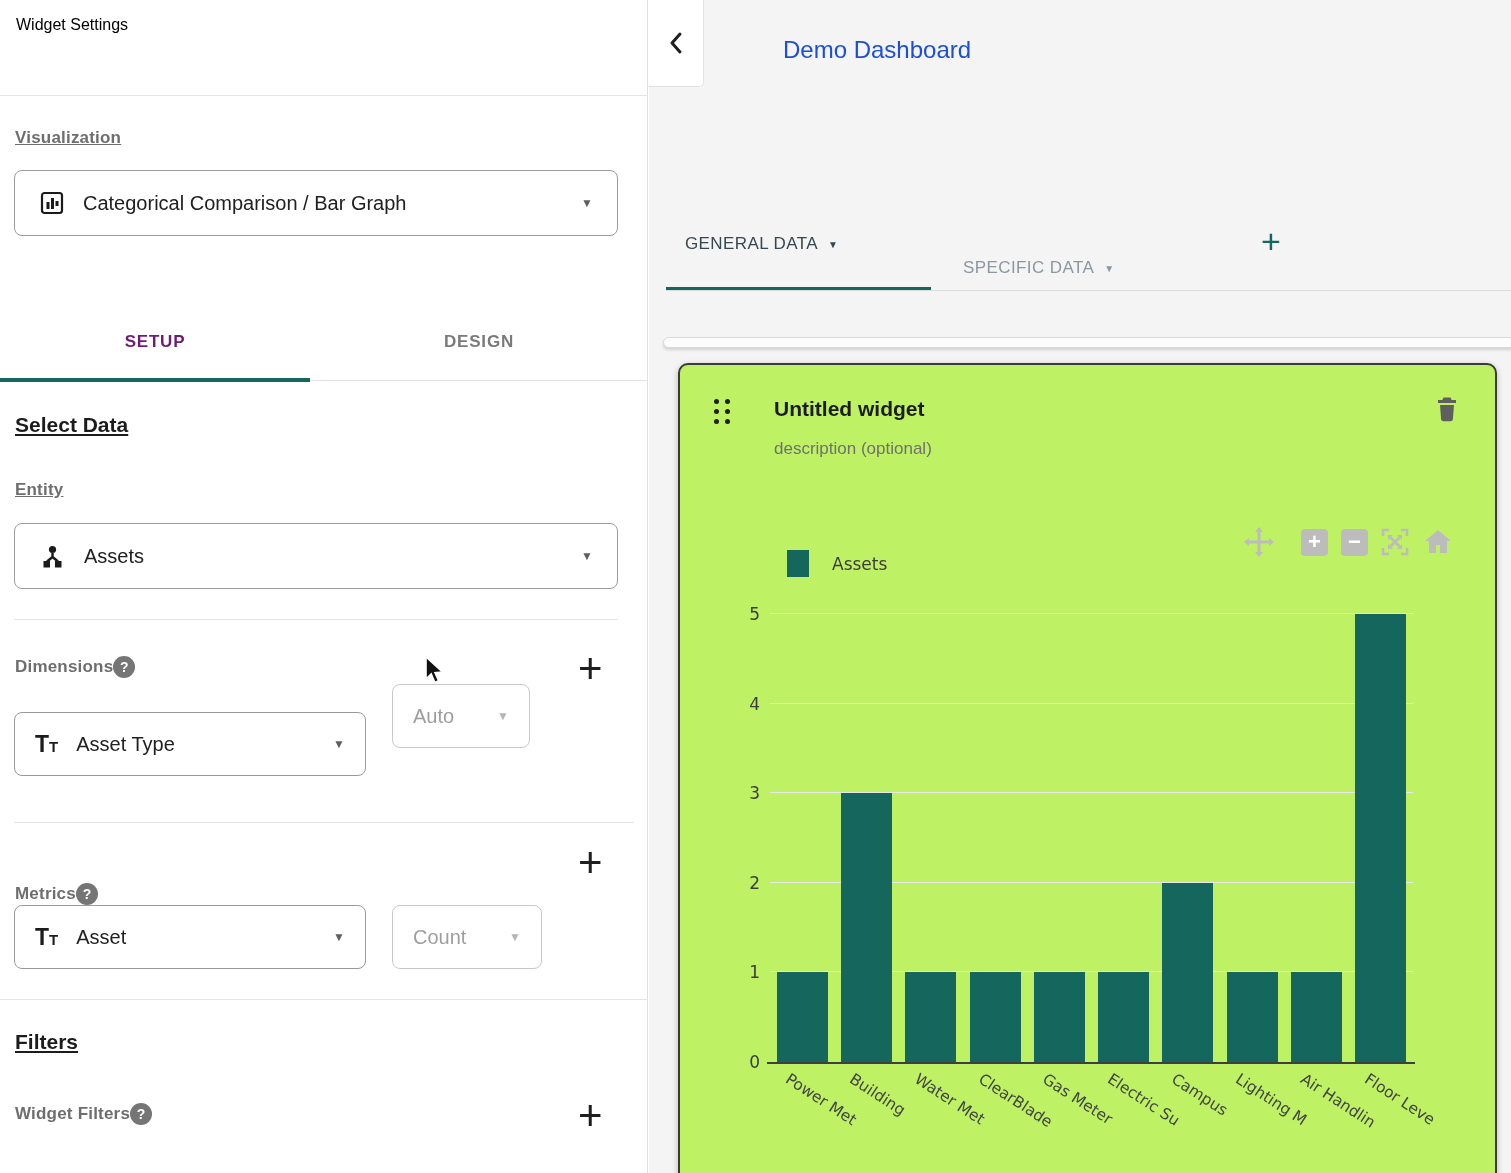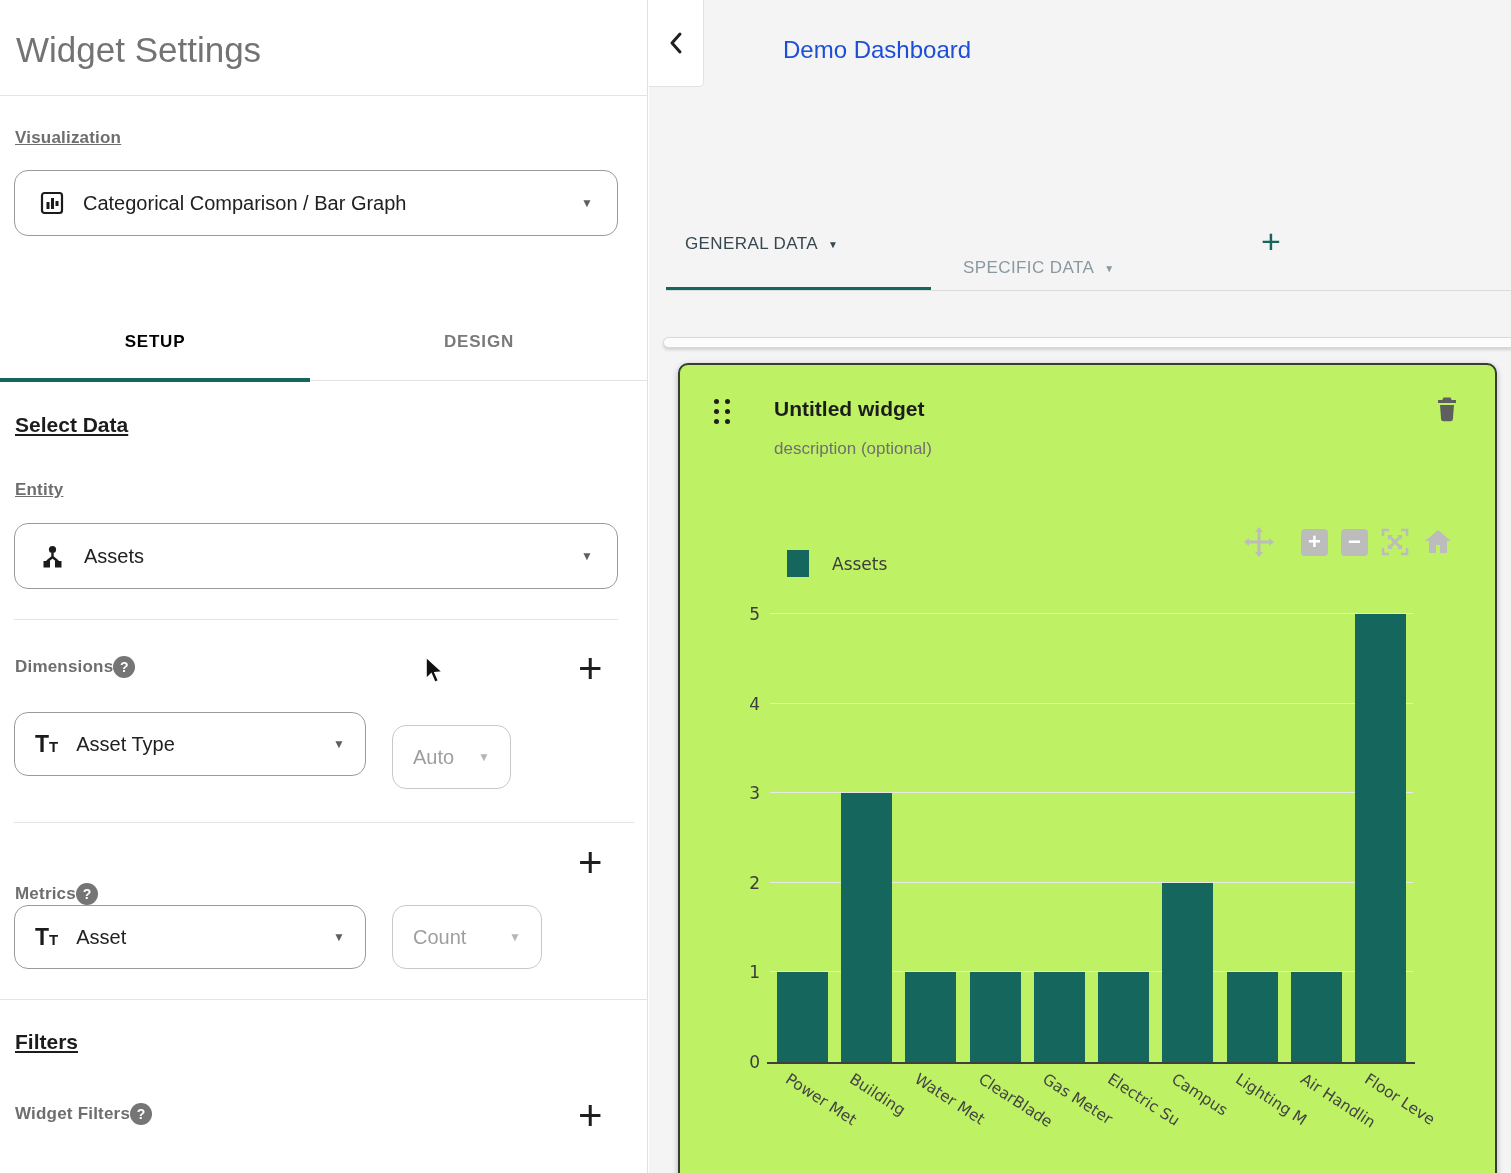--- a/index.html
+++ b/index.html
@@ -3,42 +3,42 @@
 <meta charset="utf-8">
 <style>
   * { margin:0; padding:0; box-sizing:border-box; }
   html,body { width:1511px; height:1173px; overflow:hidden; background:#fff;
     font-family:"Liberation Sans", sans-serif; color:#212121; }
   .abs { position:absolute;text-decoration:underline; }
 
   
   #left-panel { position:absolute; left:0; top:0; width:648px; height:1173px;
     background:#fff; border-right:1px solid #e0e0e0; }
-  .panel-title { position:absolute; left:16px; top:30px; font-size:35px; color:#737373; }
+  .panel-title { position:absolute; left:16px; top:16px; font-size:16px; color:#000000; }
   .hdiv { position:absolute; height:1px; background:#e4e4e4; }
   .field-label { font-size:17px; font-weight:700; color:#6e6e6e; letter-spacing:.2px; }
   .section-heading { font-size:21px; font-weight:700; color:#1c1c1c; }
 
   .select-box { position:absolute; display:flex; align-items:center;
-    border:1px solid #9a9a9a; border-radius:14px; background:#fff; cursor:pointer; }
+    border:1px solid #9a9a9a; border-radius:8px; background:#fff; cursor:pointer; }
   .select-box .val { font-size:20px; color:#212121; }
   .caret { font-size:12px; color:#5f5f5f; margin-left:auto; }
   .select-box.disabled { border-color:#c9c9c9; }
   .select-box.disabled .val { color:#9e9e9e; }
   .select-box.disabled .caret { color:#b5b5b5; }
 
   #viz-select { left:14px; top:170px; width:604px; height:66px; padding:0 24px; }
   #entity-select { left:14px; top:523px; width:604px; height:66px; padding:0 24px; }
   .dim-select { height:64px; padding:0 20px; }
 
   .left-tabs { position:absolute; left:0; top:303px; width:648px; height:78px;
     display:flex; border-bottom:1px solid #e3e3e3; }
   .left-tab { display:flex; align-items:center; justify-content:center;
     font-size:17px; font-weight:600; letter-spacing:.8px; cursor:pointer; }
-  .left-tab.active { color:#000000; position:relative; }
+  .left-tab.active { color:#701a75; position:relative; }
   .left-tab.inactive { color:#7a7a7a; }
   .left-tab.active::after { content:""; position:absolute; left:0; bottom:-2px;
     width:100%; height:4px; background:var(--accent); }
 
   .row-label { position:absolute; display:flex; align-items:center; }
   .help-dot { width:22px; height:22px; border-radius:50%; background:#757575; color:#fff;
     font-size:14px; font-weight:700; display:flex; align-items:center; justify-content:center; }
   .plus-btn { position:absolute; font-size:42px; font-weight:200; color:#1f1f1f;
     line-height:1; cursor:pointer; }
 
@@ -155,21 +155,21 @@
   <div class="plus-btn" style="left:578px; top:648px;">+</div>
 
   <div class="select-box dim-select" style="left:14px; top:712px; width:352px;">
     <span class="tt-icon">
         <span class="big">T</span>
         <span class="small">T</span>
       </span>
     <span class="val">Asset Type</span>
     <span class="caret">▼</span>
   </div>
-  <div class="select-box dim-select disabled" style="left:392px; top:725px; width:119px;">
+  <div class="select-box dim-select disabled" style="left:392px; top:684px; width:138px;">
     <span class="val">Auto</span>
     <span class="caret">▼</span>
   </div>
 
   <div class="hdiv" style="left:14px; top:822px; width:620px;"></div>
 
   <div class="row-label" style="left:15px; top:850px;margin-top:33px;">
     <span class="field-label">Metrics</span>
     <span class="help-dot">?</span>
   </div>

